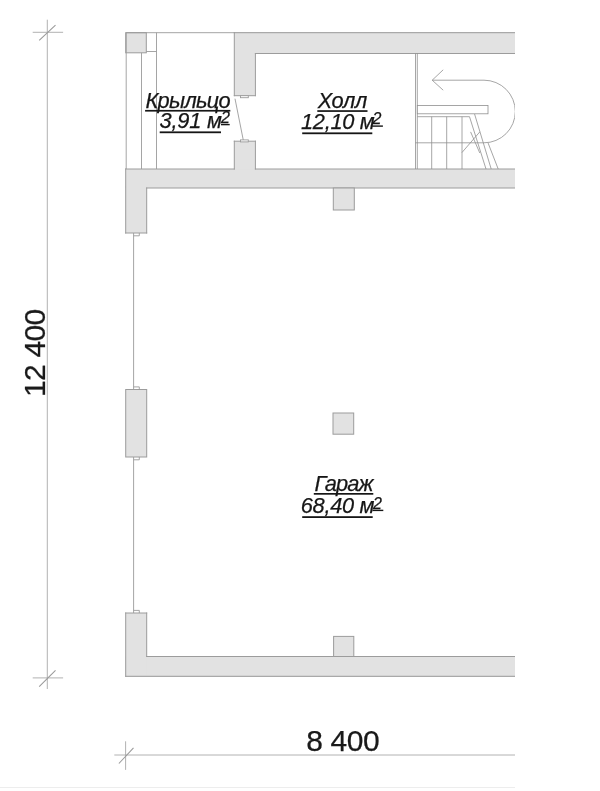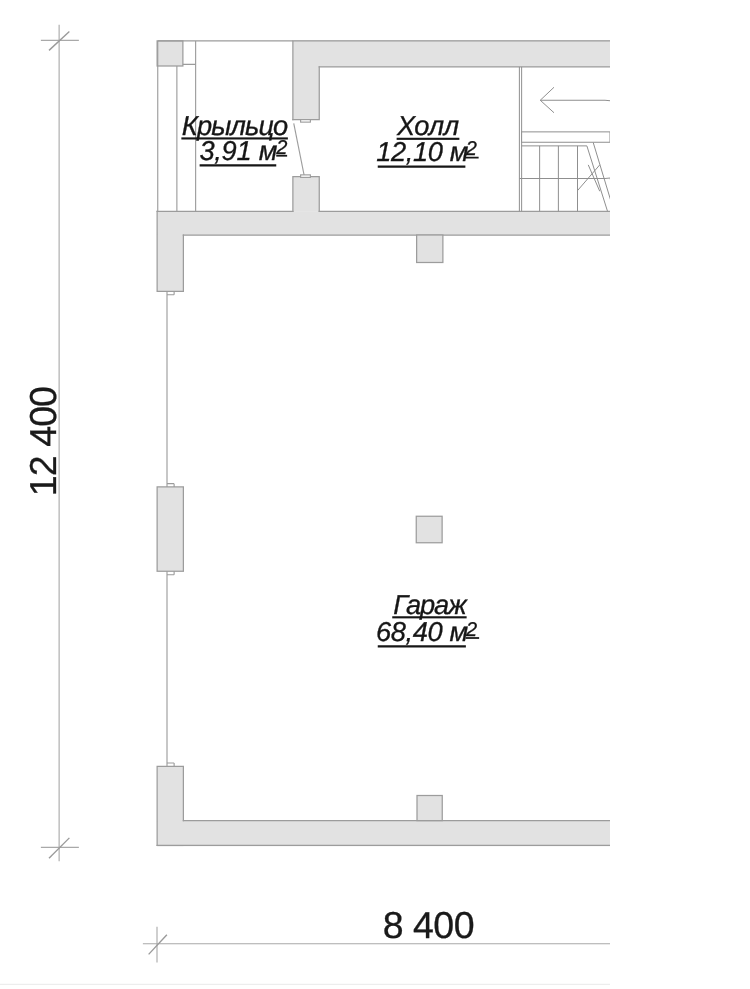--- a/index.html
+++ b/index.html
@@ -1,16 +1,16 @@
 <!DOCTYPE html>
 <html><head>
 <meta charset="utf-8">
 <style>
   html,body{margin:0;padding:0;background:#ffffff;}
-  #page{position:relative;width:488px;height:791px;background:#ffffff;overflow:hidden;}
+  #page{position:relative;width:488px;height:791px;background:#ffffff;overflow:hidden;padding-left:27px;}
   svg{position:absolute;left:0;top:0;filter:blur(0.33px);}
   text{font-family:"Liberation Sans", sans-serif;}
 </style>
 </head>
 <body>
 <div id="page">
 <svg width="600" height="791" viewBox="0 0 600 791">
 
   <rect x="0" y="0" width="600" height="791" fill="#ffffff"></rect>
 

